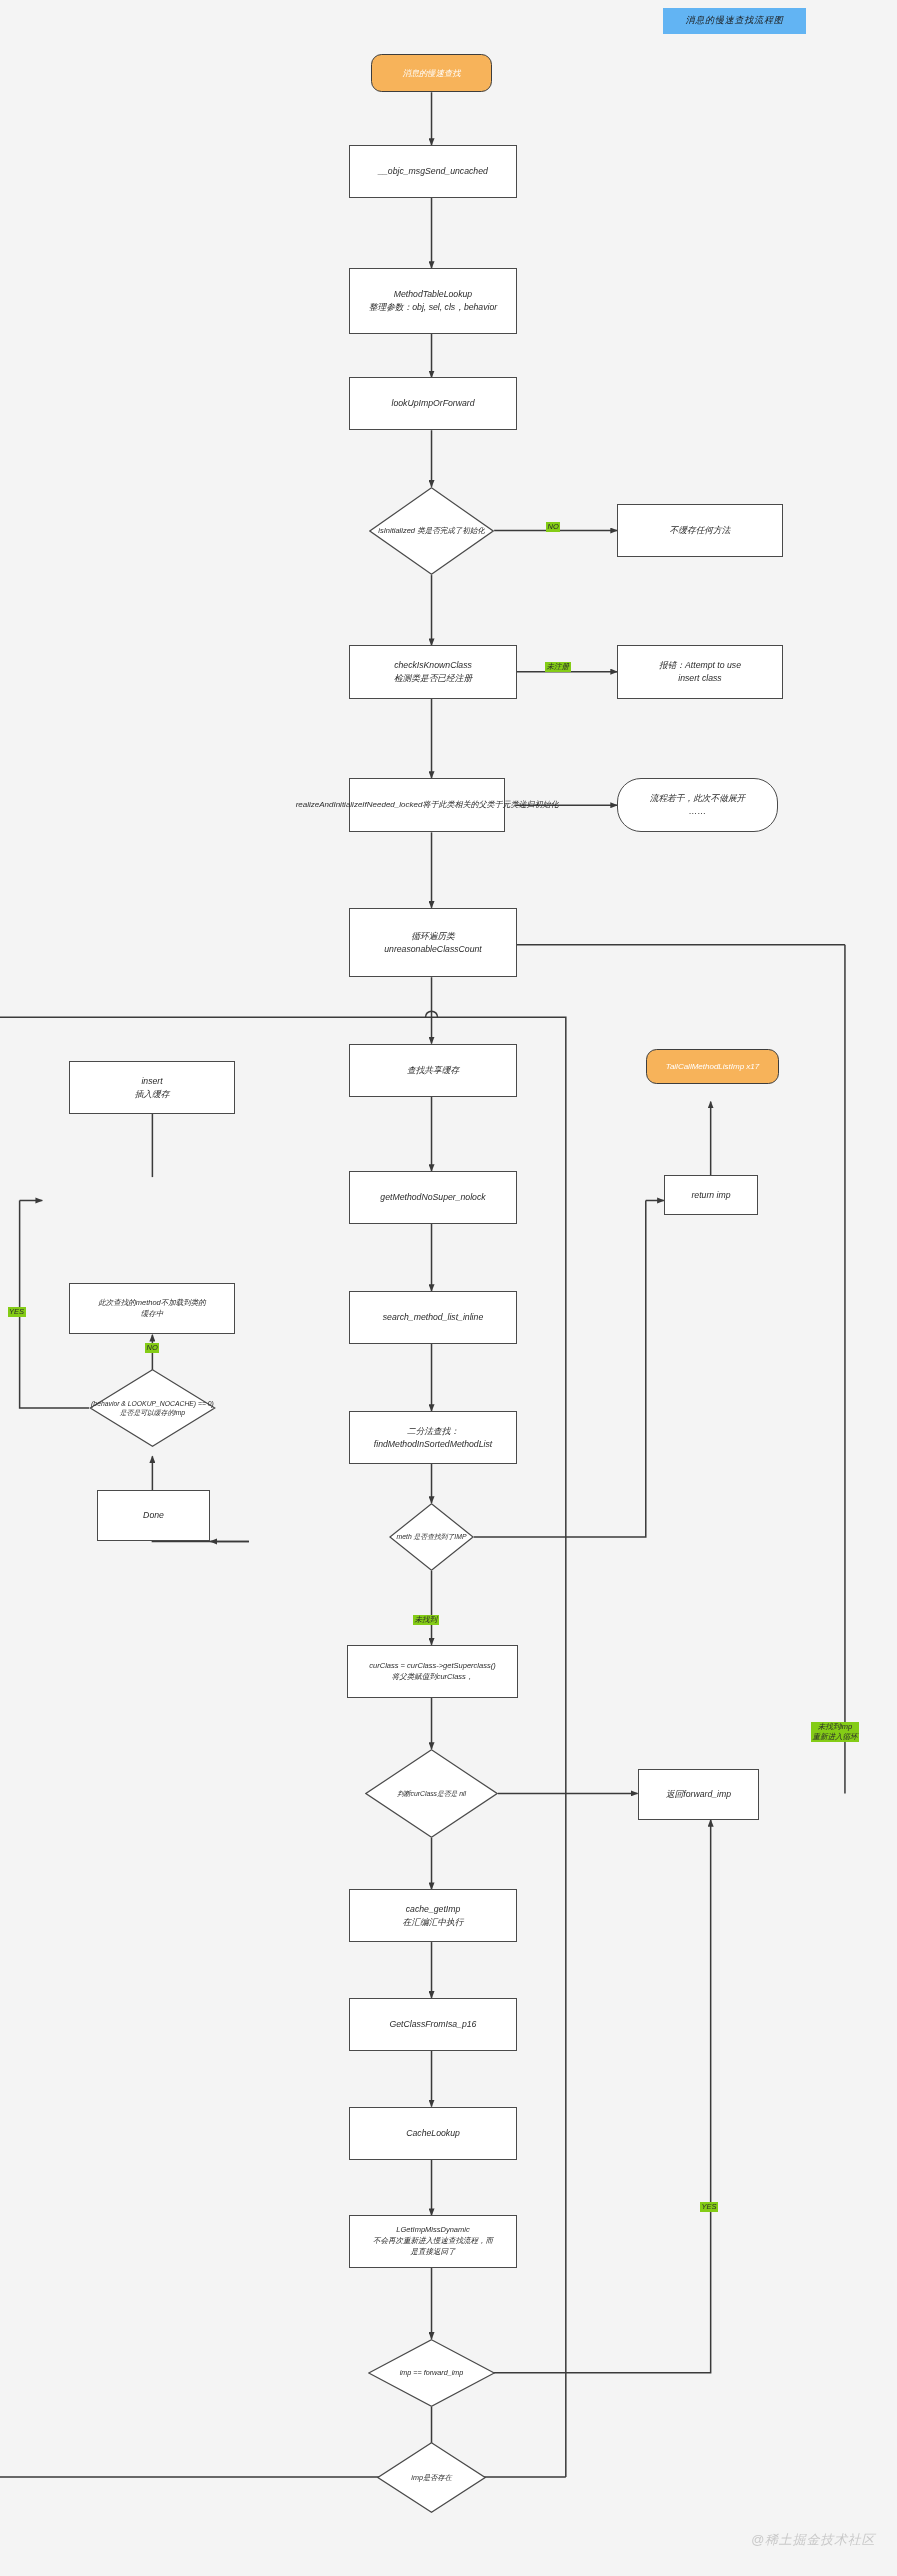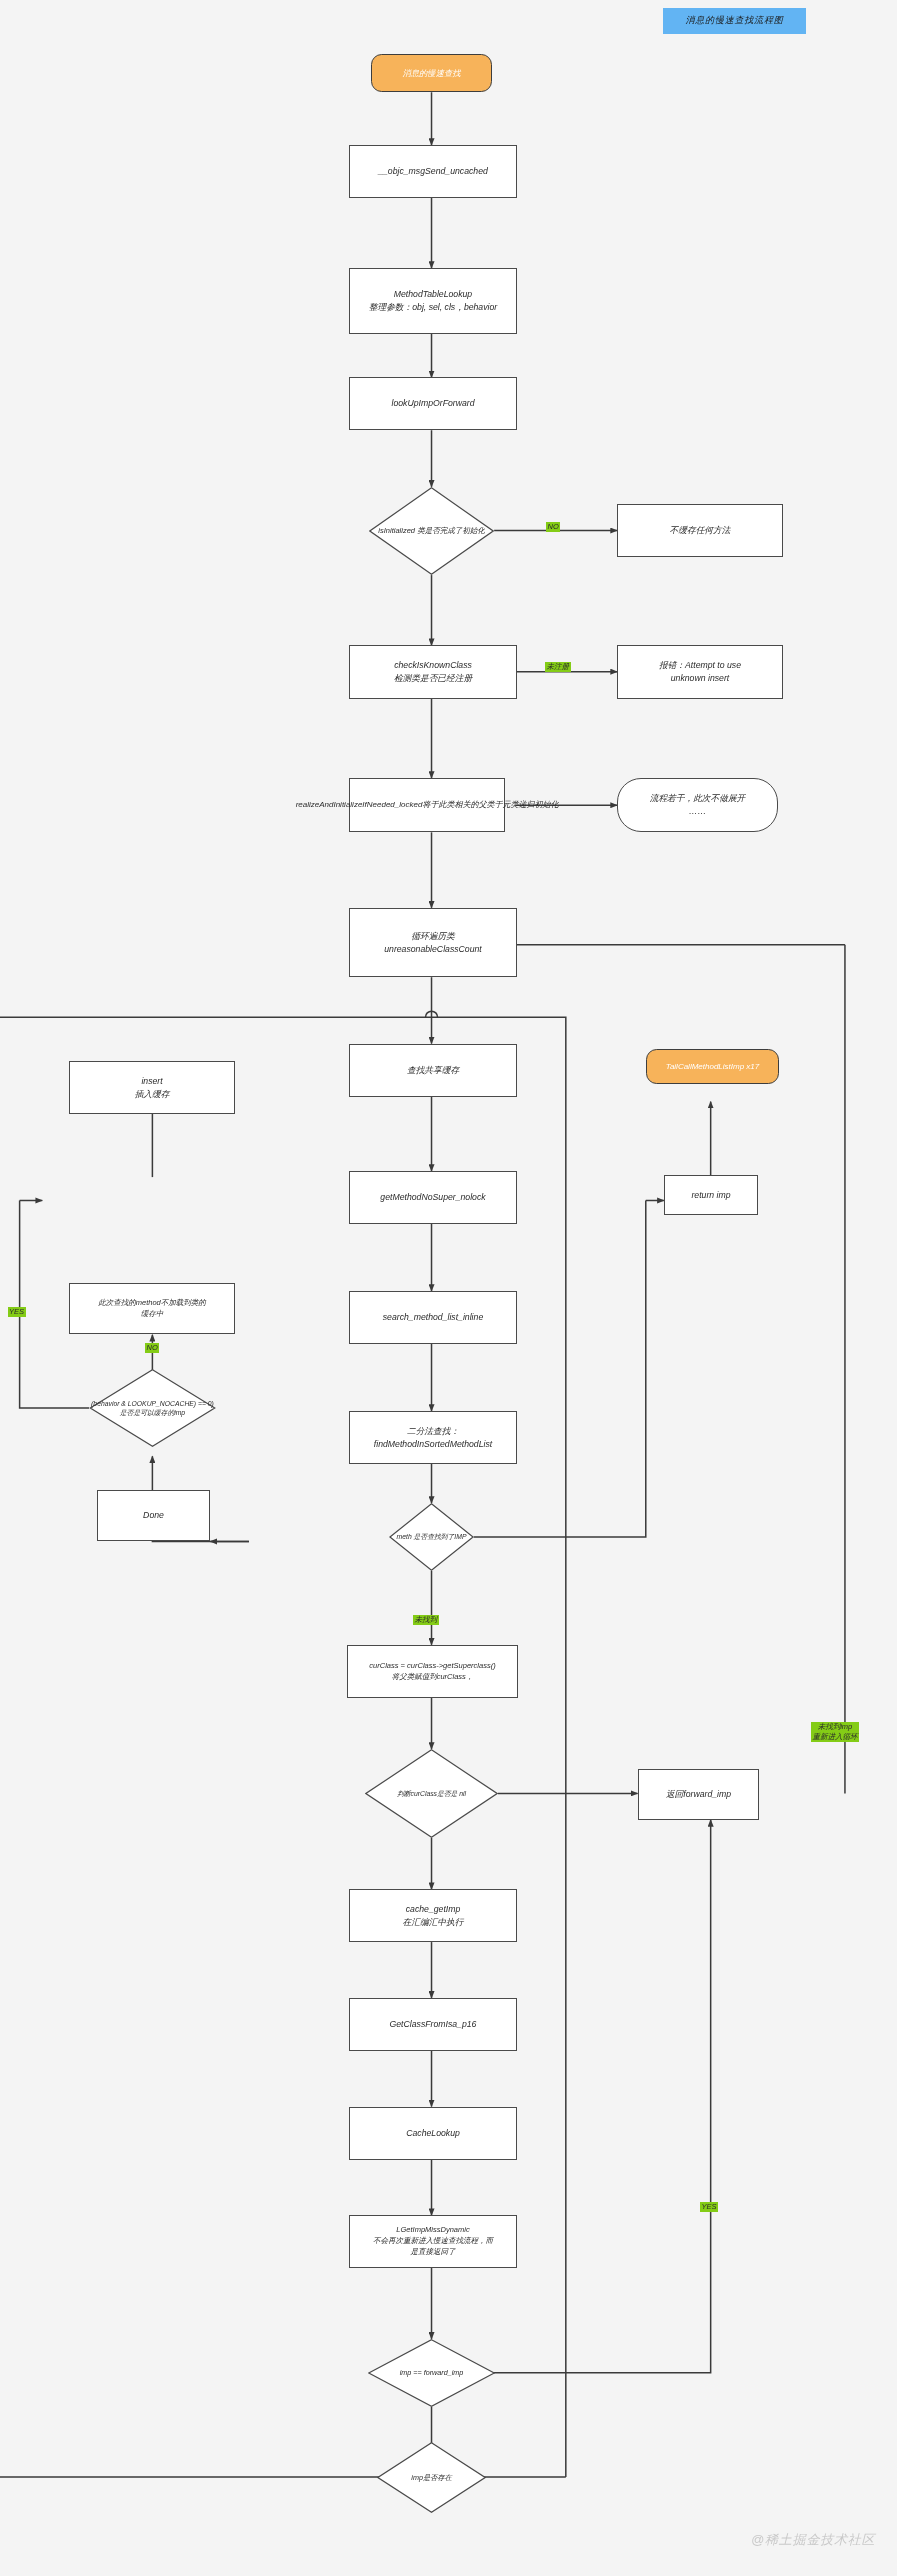--- a/index.html
+++ b/index.html
@@ -225,21 +225,21 @@
     <span>不缓存任何方法</span>
   </div>
 
   <div class="node" style="left:349px;top:645px;width:168px;height:54px;flex-direction:column;">
     <span class="ln">checkIsKnownClass</span>
     <span class="ln">检测类是否已经注册</span>
   </div>
 
   <div class="node" style="left:617px;top:645px;width:166px;height:54px;flex-direction:column;">
     <span class="ln">报错：Attempt to use</span>
-    <span class="ln">unknown insert</span>
+    <span class="ln">insert class</span>
   </div>
 
   <div class="node small" style="left:349px;top:778px;width:156px;height:54px;flex-direction:row;">
     <span class="ln">realizeAndInitializeIfNeeded_locked</span>
     <span class="ln">将于此类相关的父类于元类递归初始化</span>
   </div>
 
   <div class="node" style="left:617px;top:778px;width:161px;height:54px;flex-direction:column;border-radius:24px;">
     <span class="ln">流程若干，此次不做展开</span>
     <span class="ln">……</span>

